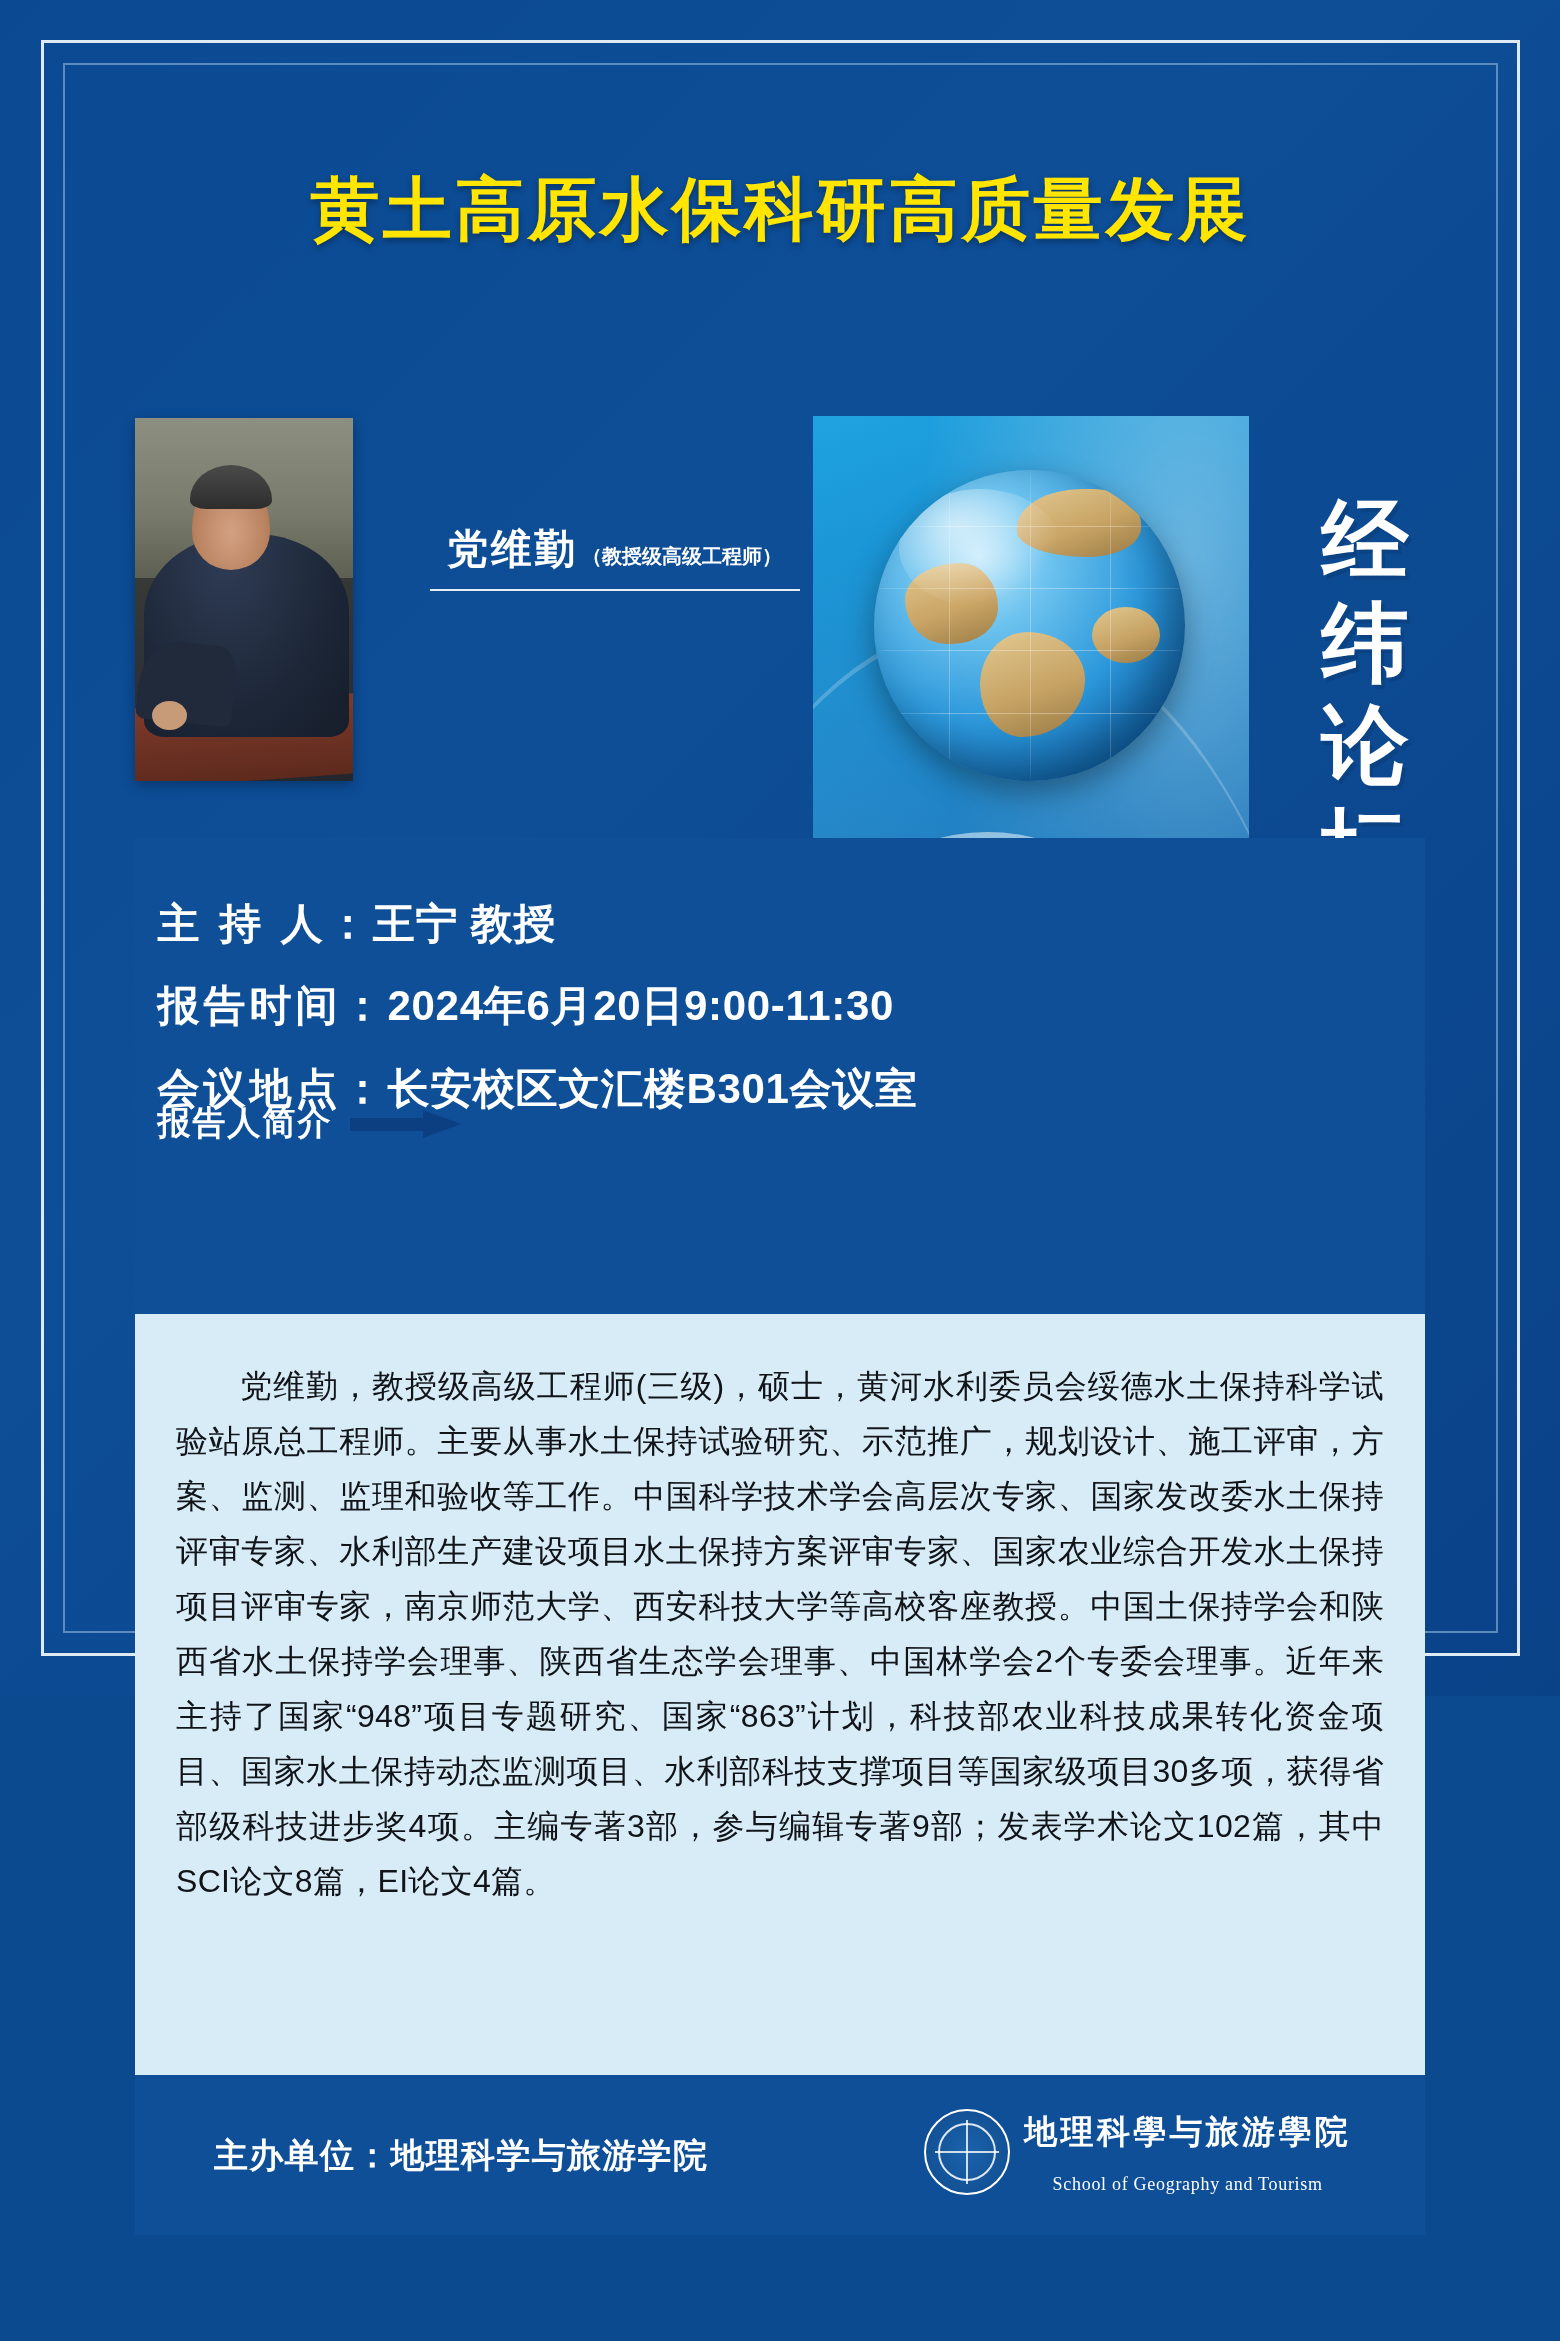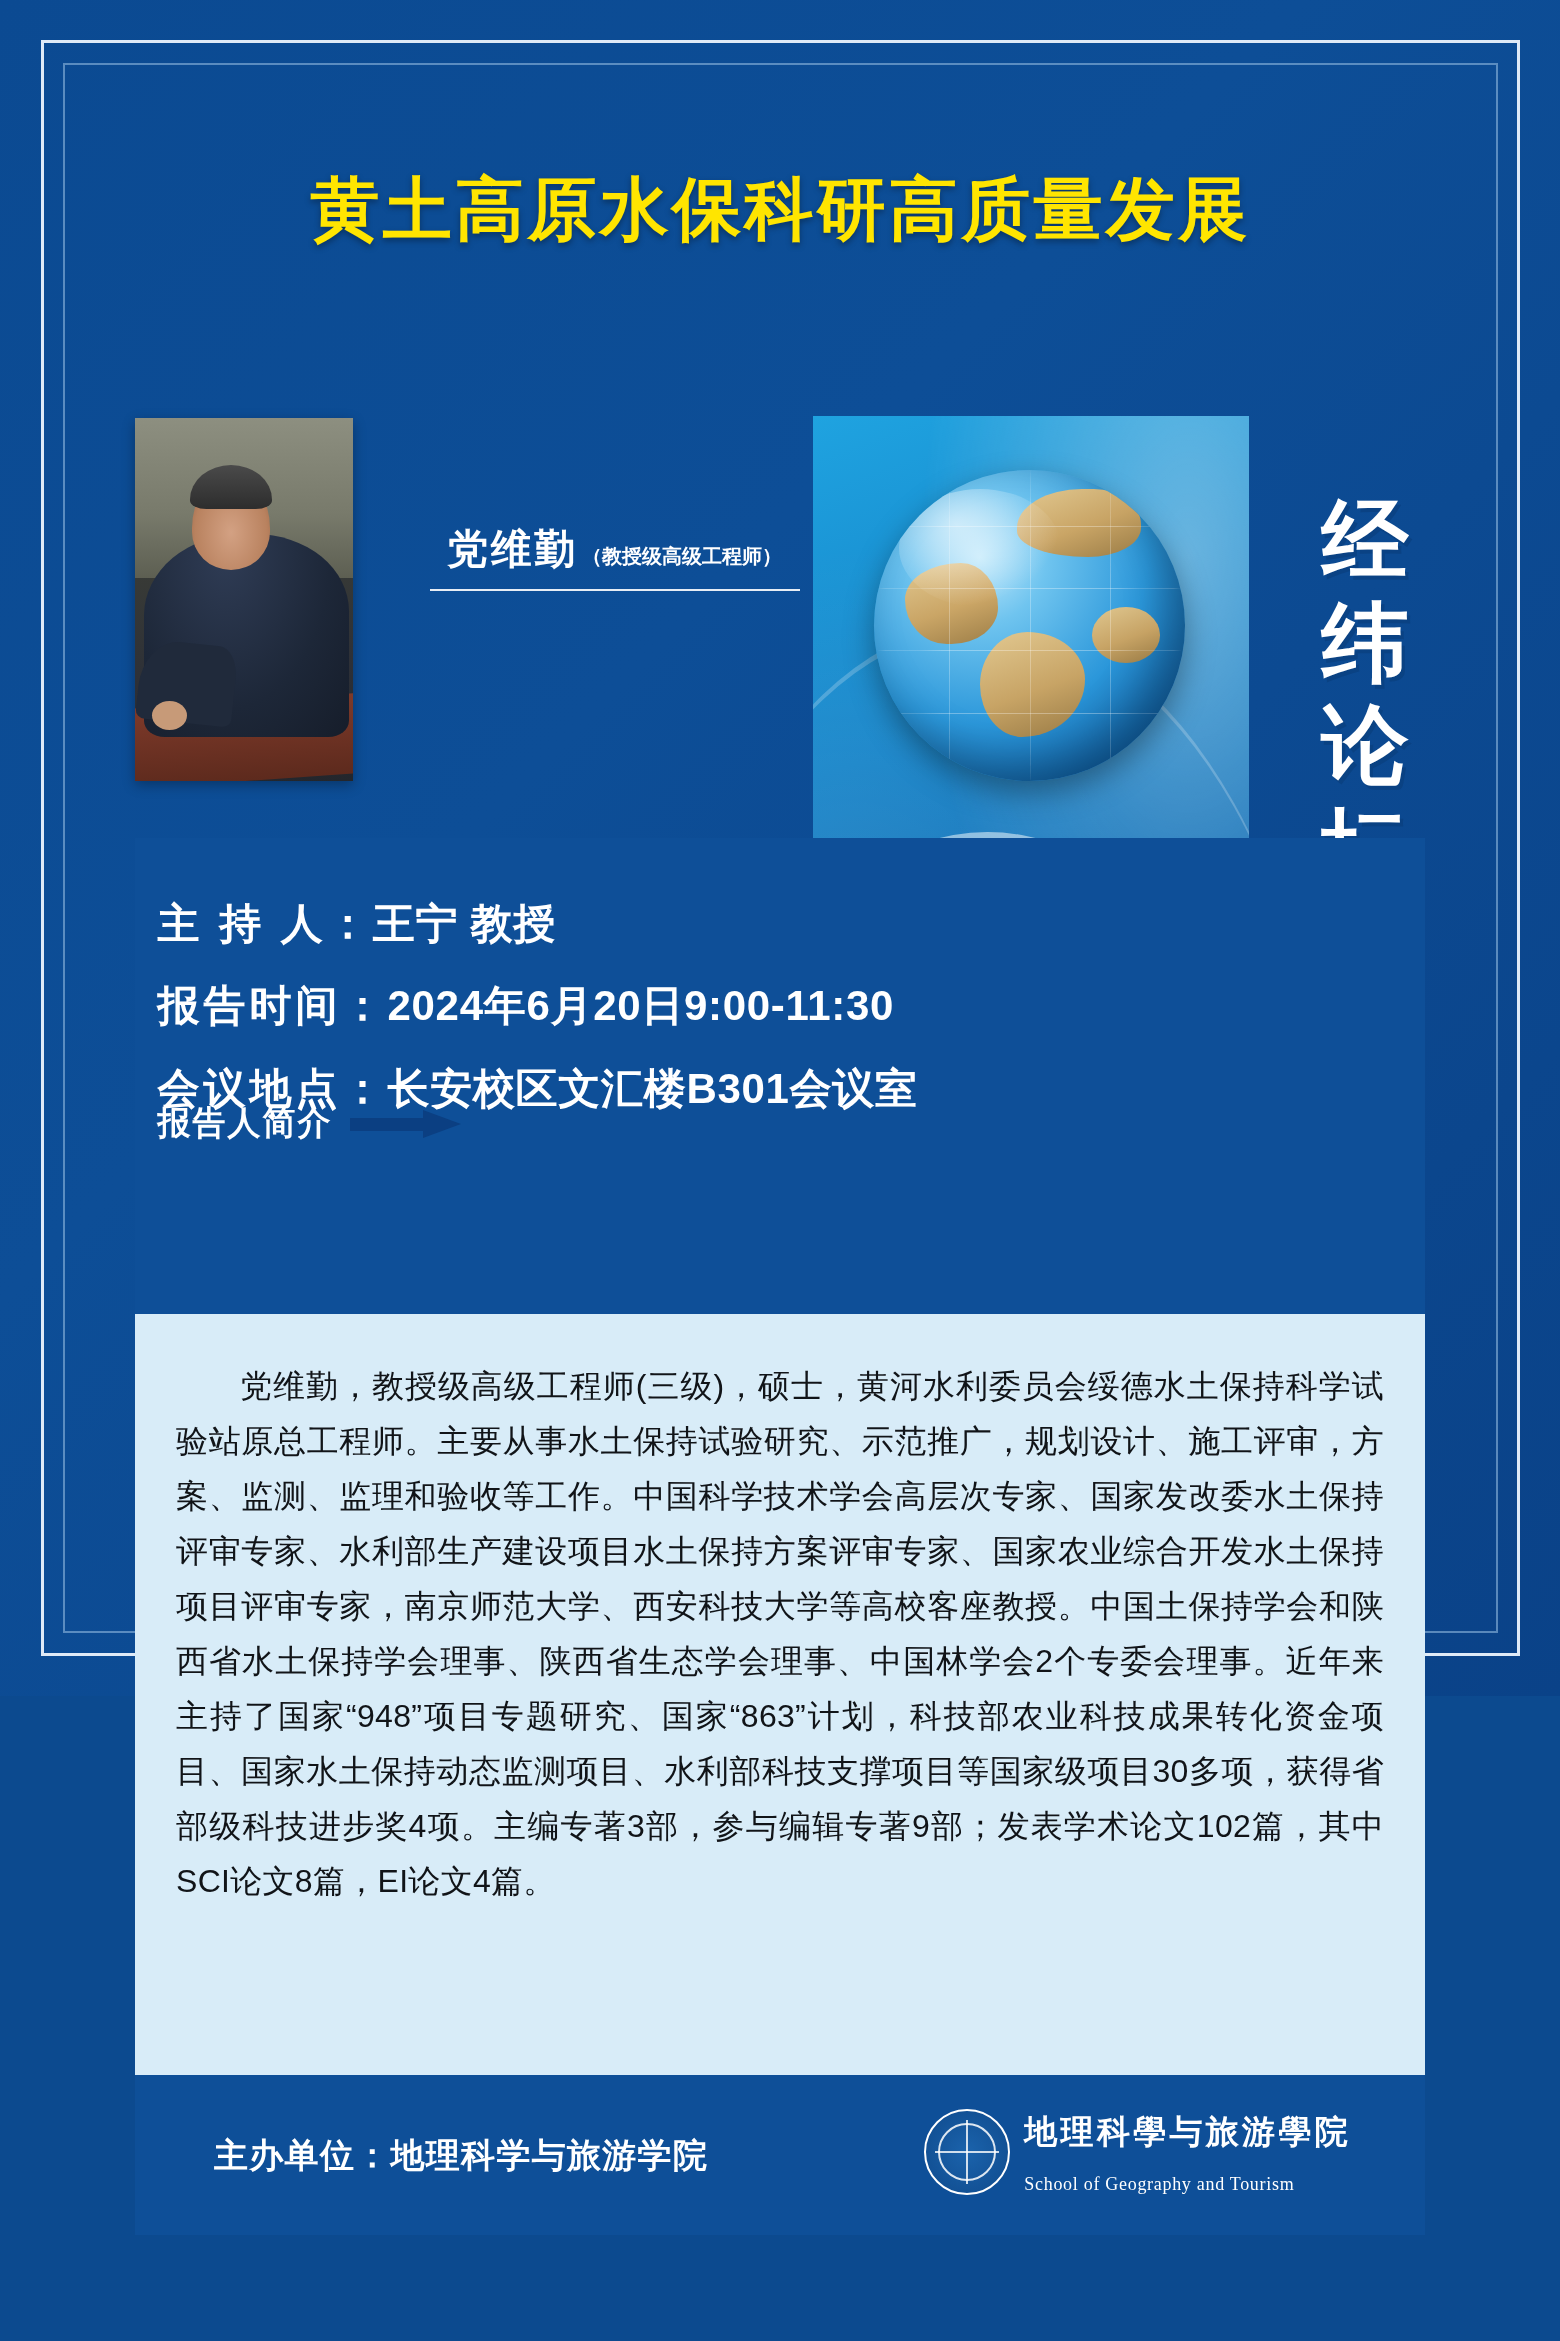--- a/index.html
+++ b/index.html
@@ -322,20 +322,21 @@
     letter-spacing: 1.3px;
     white-space: nowrap;
   }
   .school-logo {
     position: absolute;
     right: 74px;
     top: 34px;
     display: flex;
     align-items: center;
     gap: 14.5px;
+    text-align: center;
   }
   .school-logo .seal {
     width: 82px; height: 82px;
     border-radius: 50%;
     border: 2.6px solid #ffffff;
     position: relative;
     overflow: hidden;
     background: radial-gradient(circle at 50% 50%, #1b63ac 0%, #0f4a8c 100%);
   }
   .school-logo .seal::before {

